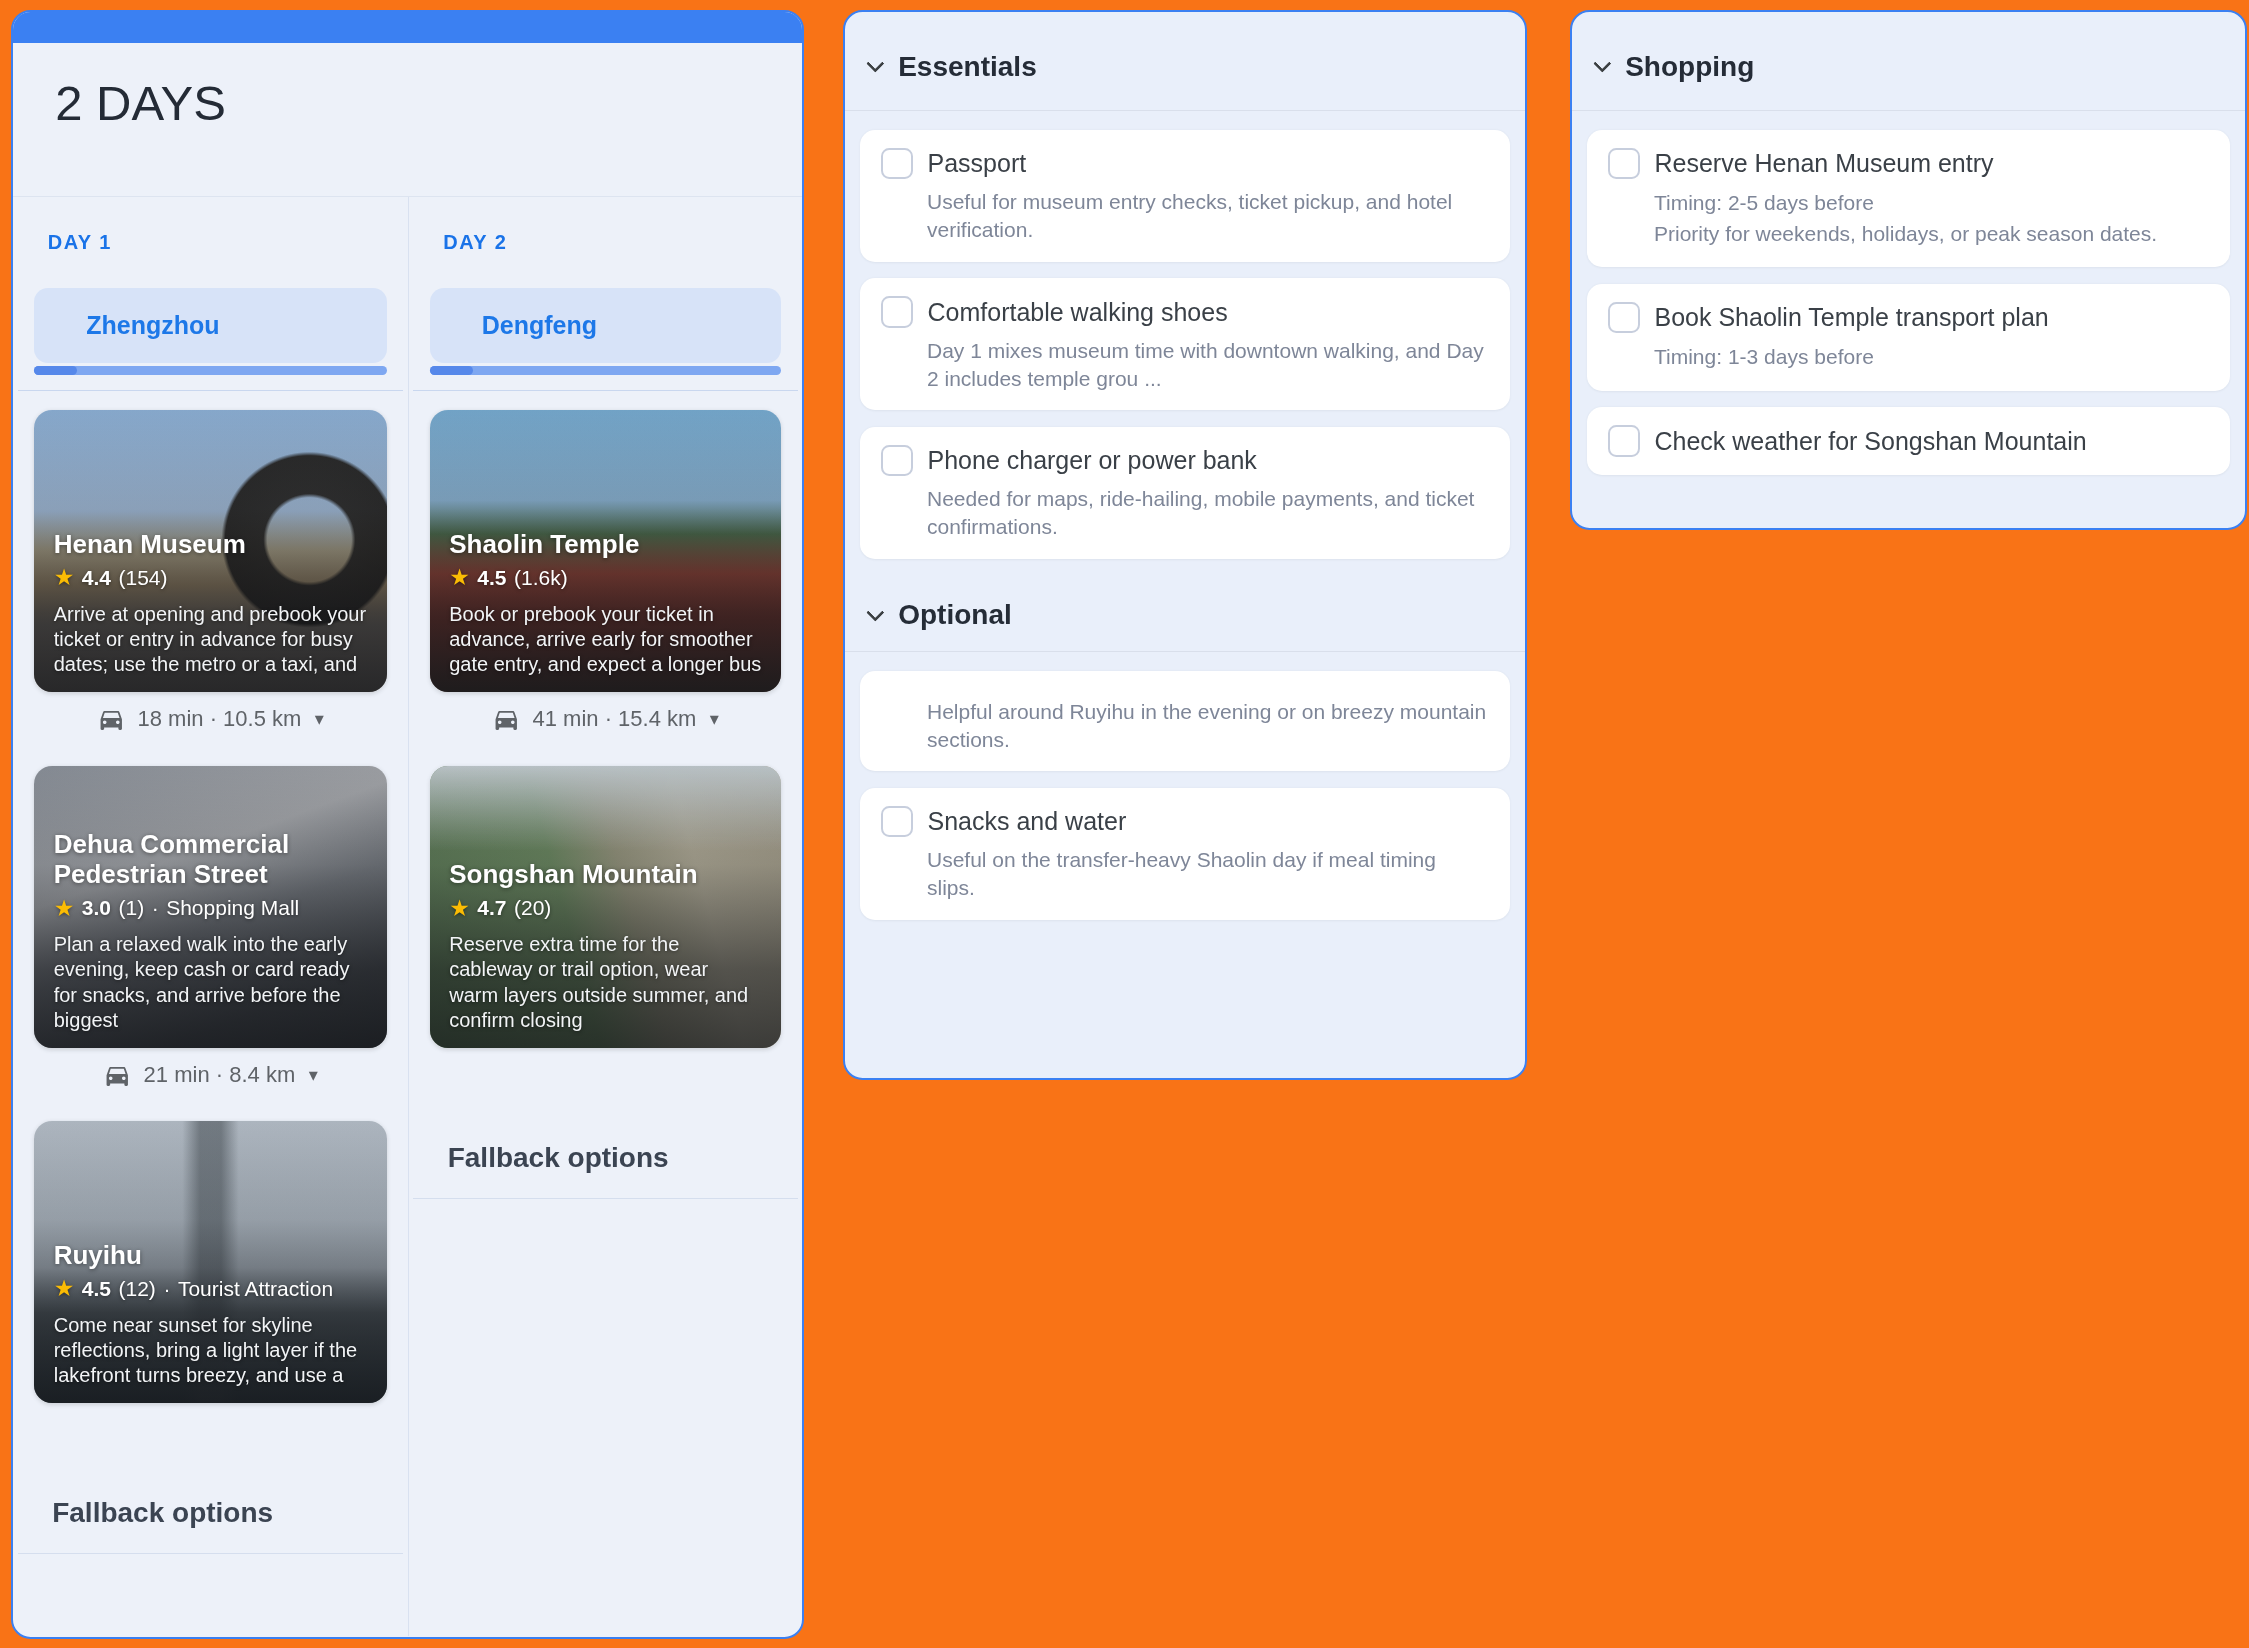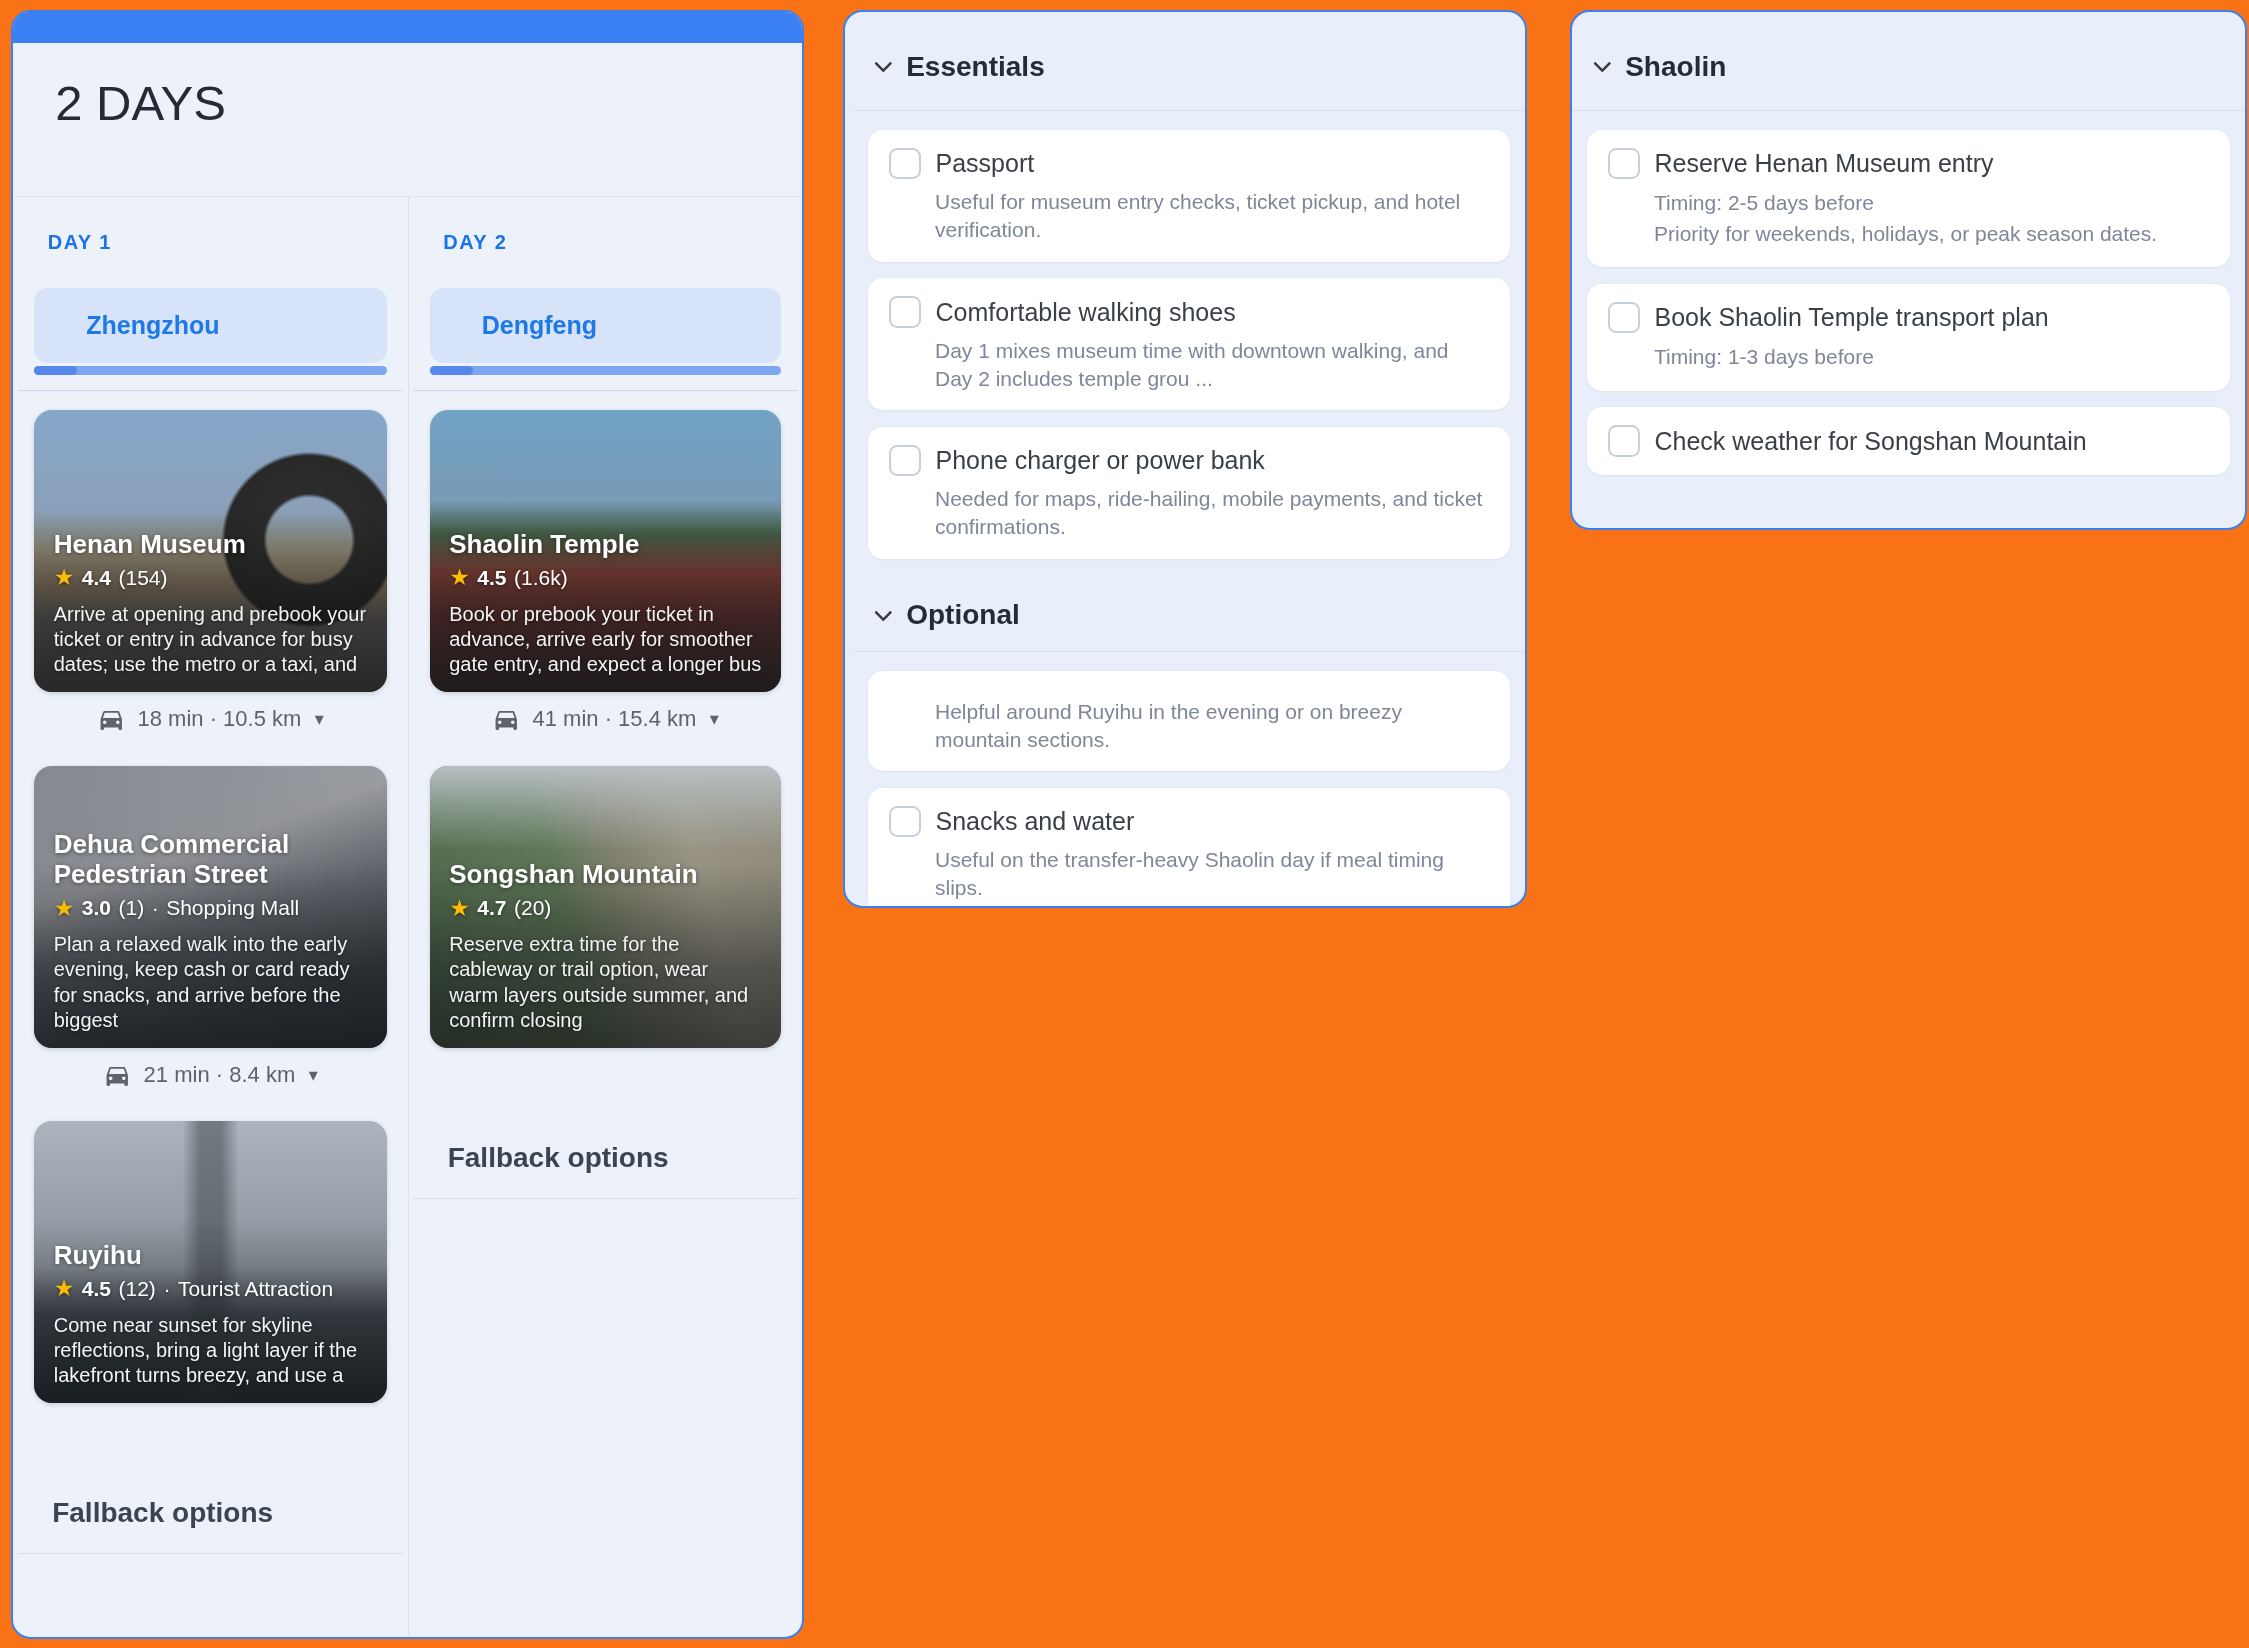--- a/index.html
+++ b/index.html
@@ -51,21 +51,21 @@
   .card-desc { margin-top:12px; font-size:20px; line-height:1.26; color:#f2f4f6; text-shadow:0 0.7px 3.7px rgba(0,0,0,.5); }
 
   .transfer { height:54px; display:flex; align-items:center; justify-content:center; gap:12px; color:#5f6368; font-size:22px; cursor:pointer; }
   .car { width:28.5px; height:28.5px; flex:none; }
   .caret { font-size:18px; color:#5f6368; margin-left:1.5px; }
 
   .fallback { margin-top:94px; padding-left:18px; font-size:28px; font-weight:700; color:#3b4452; cursor:pointer; }
   .fallback-divider { height:0.7px; background:#d5deee; margin:24px -16.5px 0; }
 
   
-  .checklist { left:843px; top:9.7px; width:684px; height:898px;padding-left:8px; }
+  .checklist { left:843px; top:9.7px; width:684px; height:1070px; }
   .bookings  { left:1570px; top:9.7px; width:677px; height:520px; }
 
   .section-header { display:flex; align-items:center; gap:16.5px; padding:39px 22.5px 27px 24px; cursor:pointer; }
   .section-header.sub { padding-top:21px; padding-bottom:19.5px; }
   .chevron { width:12.7px; height:12.7px; border-right:3px solid #3c4043; border-bottom:3px solid #3c4043; transform:rotate(45deg); margin-top:-6px; border-radius:1.5px; flex:none; }
   .section-title { font-size:28px; font-weight:700; color:#252c37; }
   .section-divider { height:0.7px; background:#d9dfeb; }
   .items { padding:19.5px 15px 3px; }
   .check-card { background:#fff; border-radius:15px; padding:18px 21px; margin-bottom:16.5px; box-shadow:0 0.7px 2.2px rgba(60,64,67,.07); }
   .check-row { display:flex; align-items:center; gap:15px; }
@@ -266,21 +266,21 @@
         </div>
         <div class="check-desc">Useful on the transfer-heavy Shaolin day if meal timing slips.</div>
       </div>
     </div>
   </section>
 
   <section class="panel bookings">
 
     <div class="section-header">
       <span class="chevron"></span>
-      <span class="section-title">Shaolin</span>
+      <span class="section-title">Shopping</span>
     </div>
     <div class="section-divider"></div>
 
     <div class="items">
       <div class="check-card">
         <div class="check-row">
           <span class="checkbox"></span>
           <span class="check-title">Reserve Henan Museum entry</span>
         </div>
         <div class="bk-line first">Timing: 2-5 days before</div>

